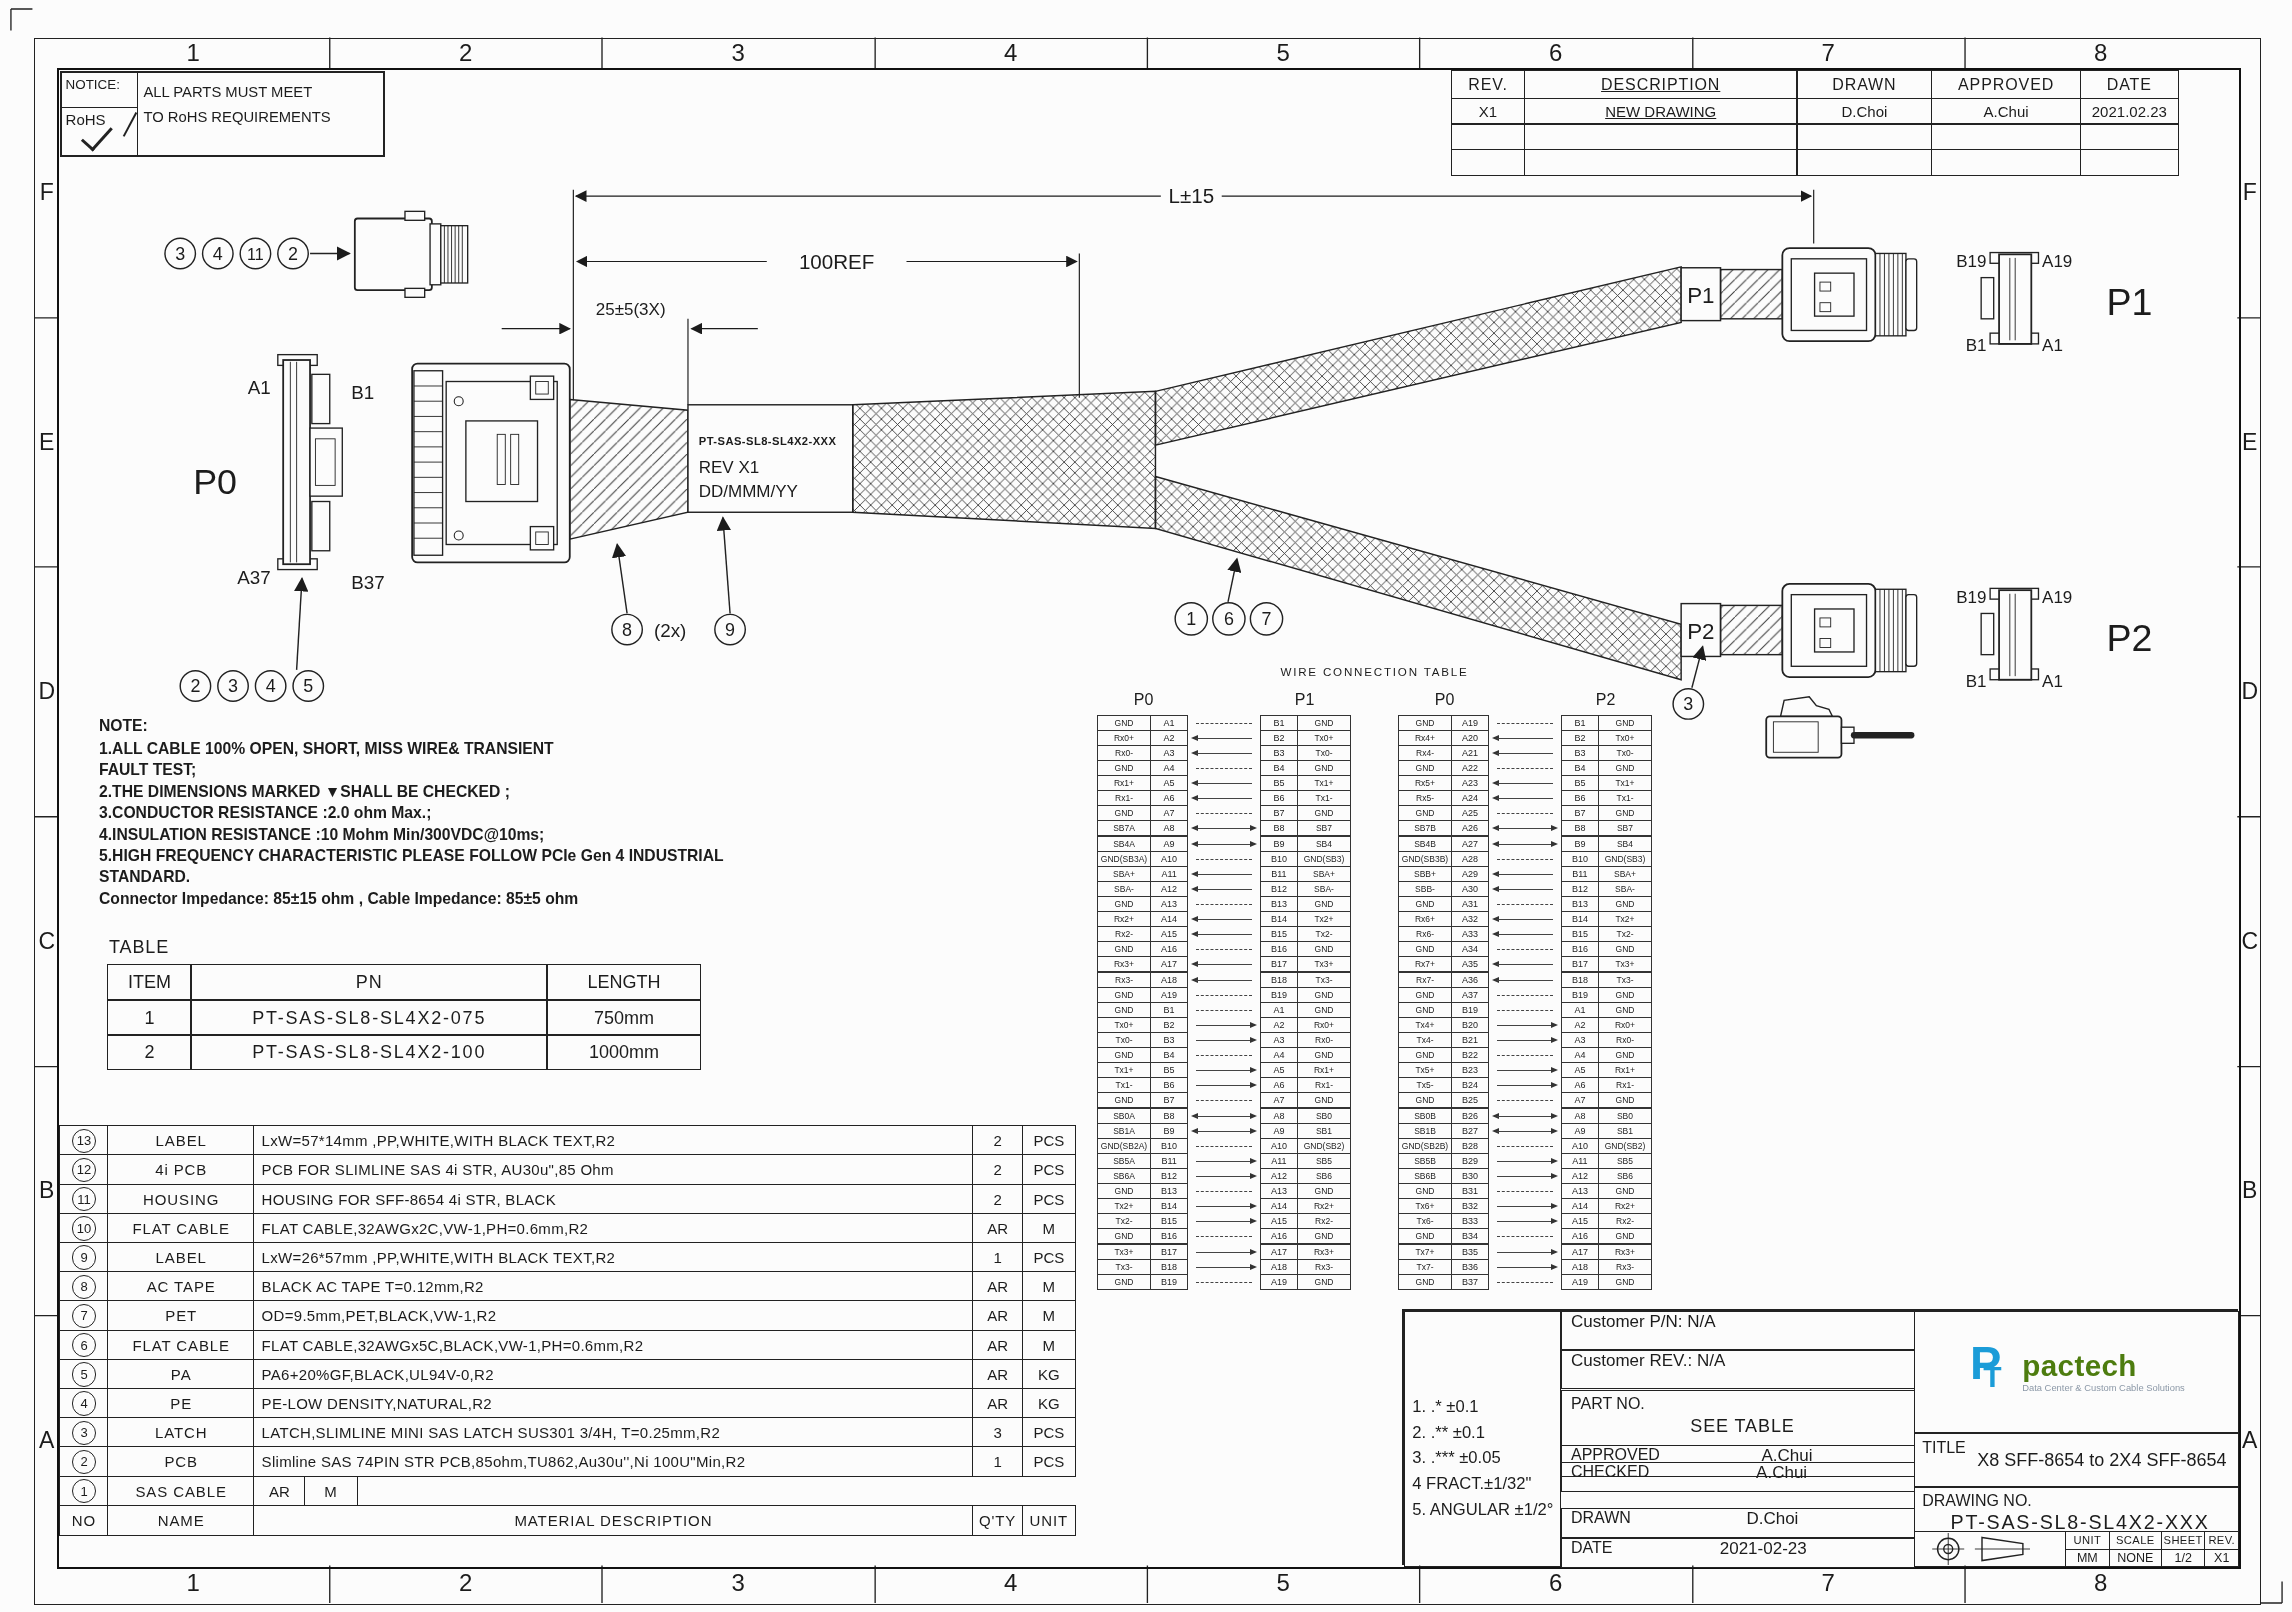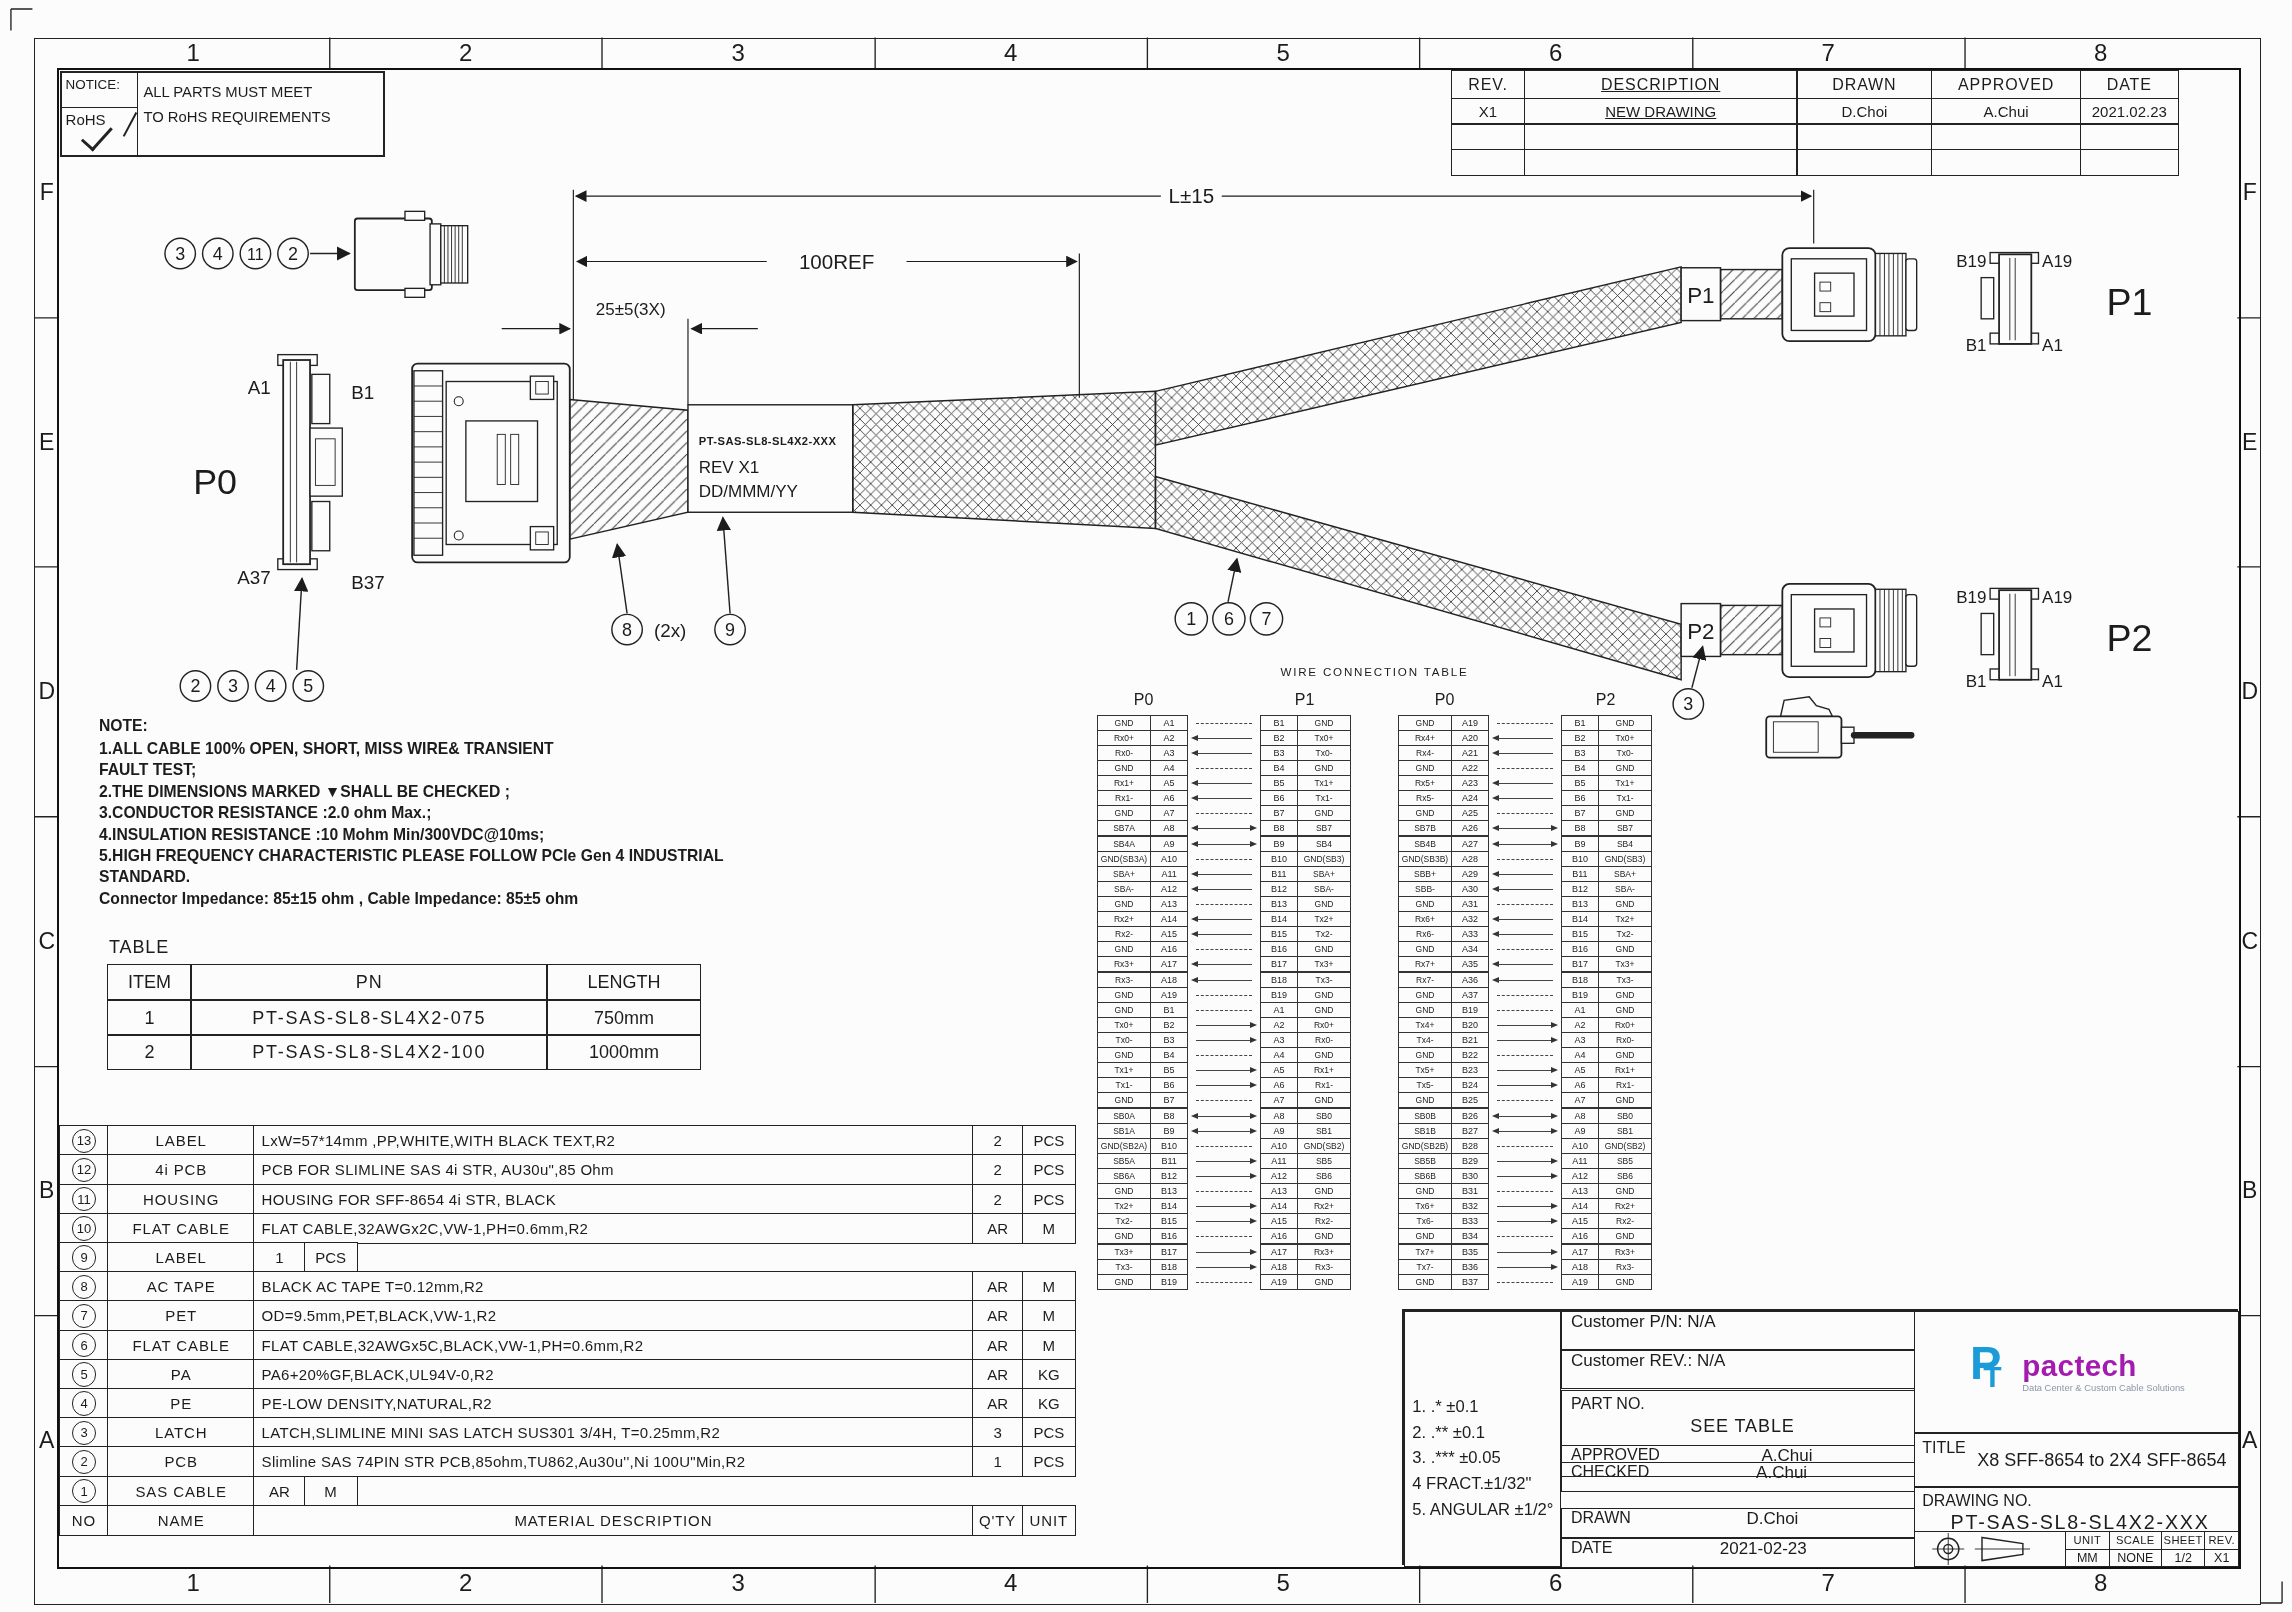--- a/index.html
+++ b/index.html
@@ -96,21 +96,21 @@
   .tol{left:0;top:0;width:157px;height:256px;padding:82px 0 0 7.2px;font-size:16.6px;line-height:1.55;}
   .midcell{left:157px;width:354px;display:flex;padding-left:9px;font-size:17px;}
   .r-label{font-size:16px;}
   .r-val{flex:1;text-align:center;font-size:17px;}
   .rightcell{left:510px;width:325px;}
   .logo{display:flex;align-items:center;justify-content:center;height:100%;gap:9px;}
   .mark{position:relative;width:45px;height:56px;}
   .mark .mp{position:absolute;left:1.8px;top:-9px;font-size:47px;font-weight:700;}
   .mark .mt{position:absolute;left:15px;top:16px;font-size:30px;font-weight:700;}
   .wordmark{line-height:1;}
-  .wname{font-size:29.6px;font-weight:700;letter-spacing:0.4px;color:#a21caf;}
+  .wname{font-size:29.6px;font-weight:700;letter-spacing:0.4px;color:#4d7c0f;}
   .wtag{font-size:9.4px;color:#8b98a7;margin-top:2.7px;}
   .titlerow{display:flex;align-items:center;padding-left:7.2px;}
   .titlerow .r-label{align-self:flex-start;padding-top:5.4px;}
   .titlerow .r-val{font-size:18px;}
   .dnorow{padding:3.6px 0 0 7.2px;}
   .dno-val{text-align:center;font-size:19.7px;letter-spacing:1.8px;margin-top:1.8px;}
   .footrow{display:flex;}
   .fsym{width:152px;border-right:1.1px solid #222;display:flex;align-items:center;justify-content:center;}
   .fcol{display:flex;flex-direction:column;border-right:1.1px solid #222;}
   .fcol:last-child{border-right:none;}
@@ -1293,20 +1293,21 @@
           <div class="c-desc">FLAT CABLE,32AWGx2C,VW-1,PH=0.6mm,R2</div>
           <div class="c-qty">AR</div>
           <div class="c-unit">M</div>
         </div>
 
         <div class="bomrow">
           <div class="c-no">
             <span class="circ">9</span>
           </div>
           <div class="c-name">LABEL</div>
+          <div class="c-desc">LxW=26*57mm ,PP,WHITE,WITH BLACK TEXT,R2</div>
           <div class="c-qty">1</div>
           <div class="c-unit">PCS</div>
         </div>
 
         <div class="bomrow">
           <div class="c-no">
             <span class="circ">8</span>
           </div>
           <div class="c-name">AC TAPE</div>
           <div class="c-desc">BLACK AC TAPE T=0.12mm,R2</div>

